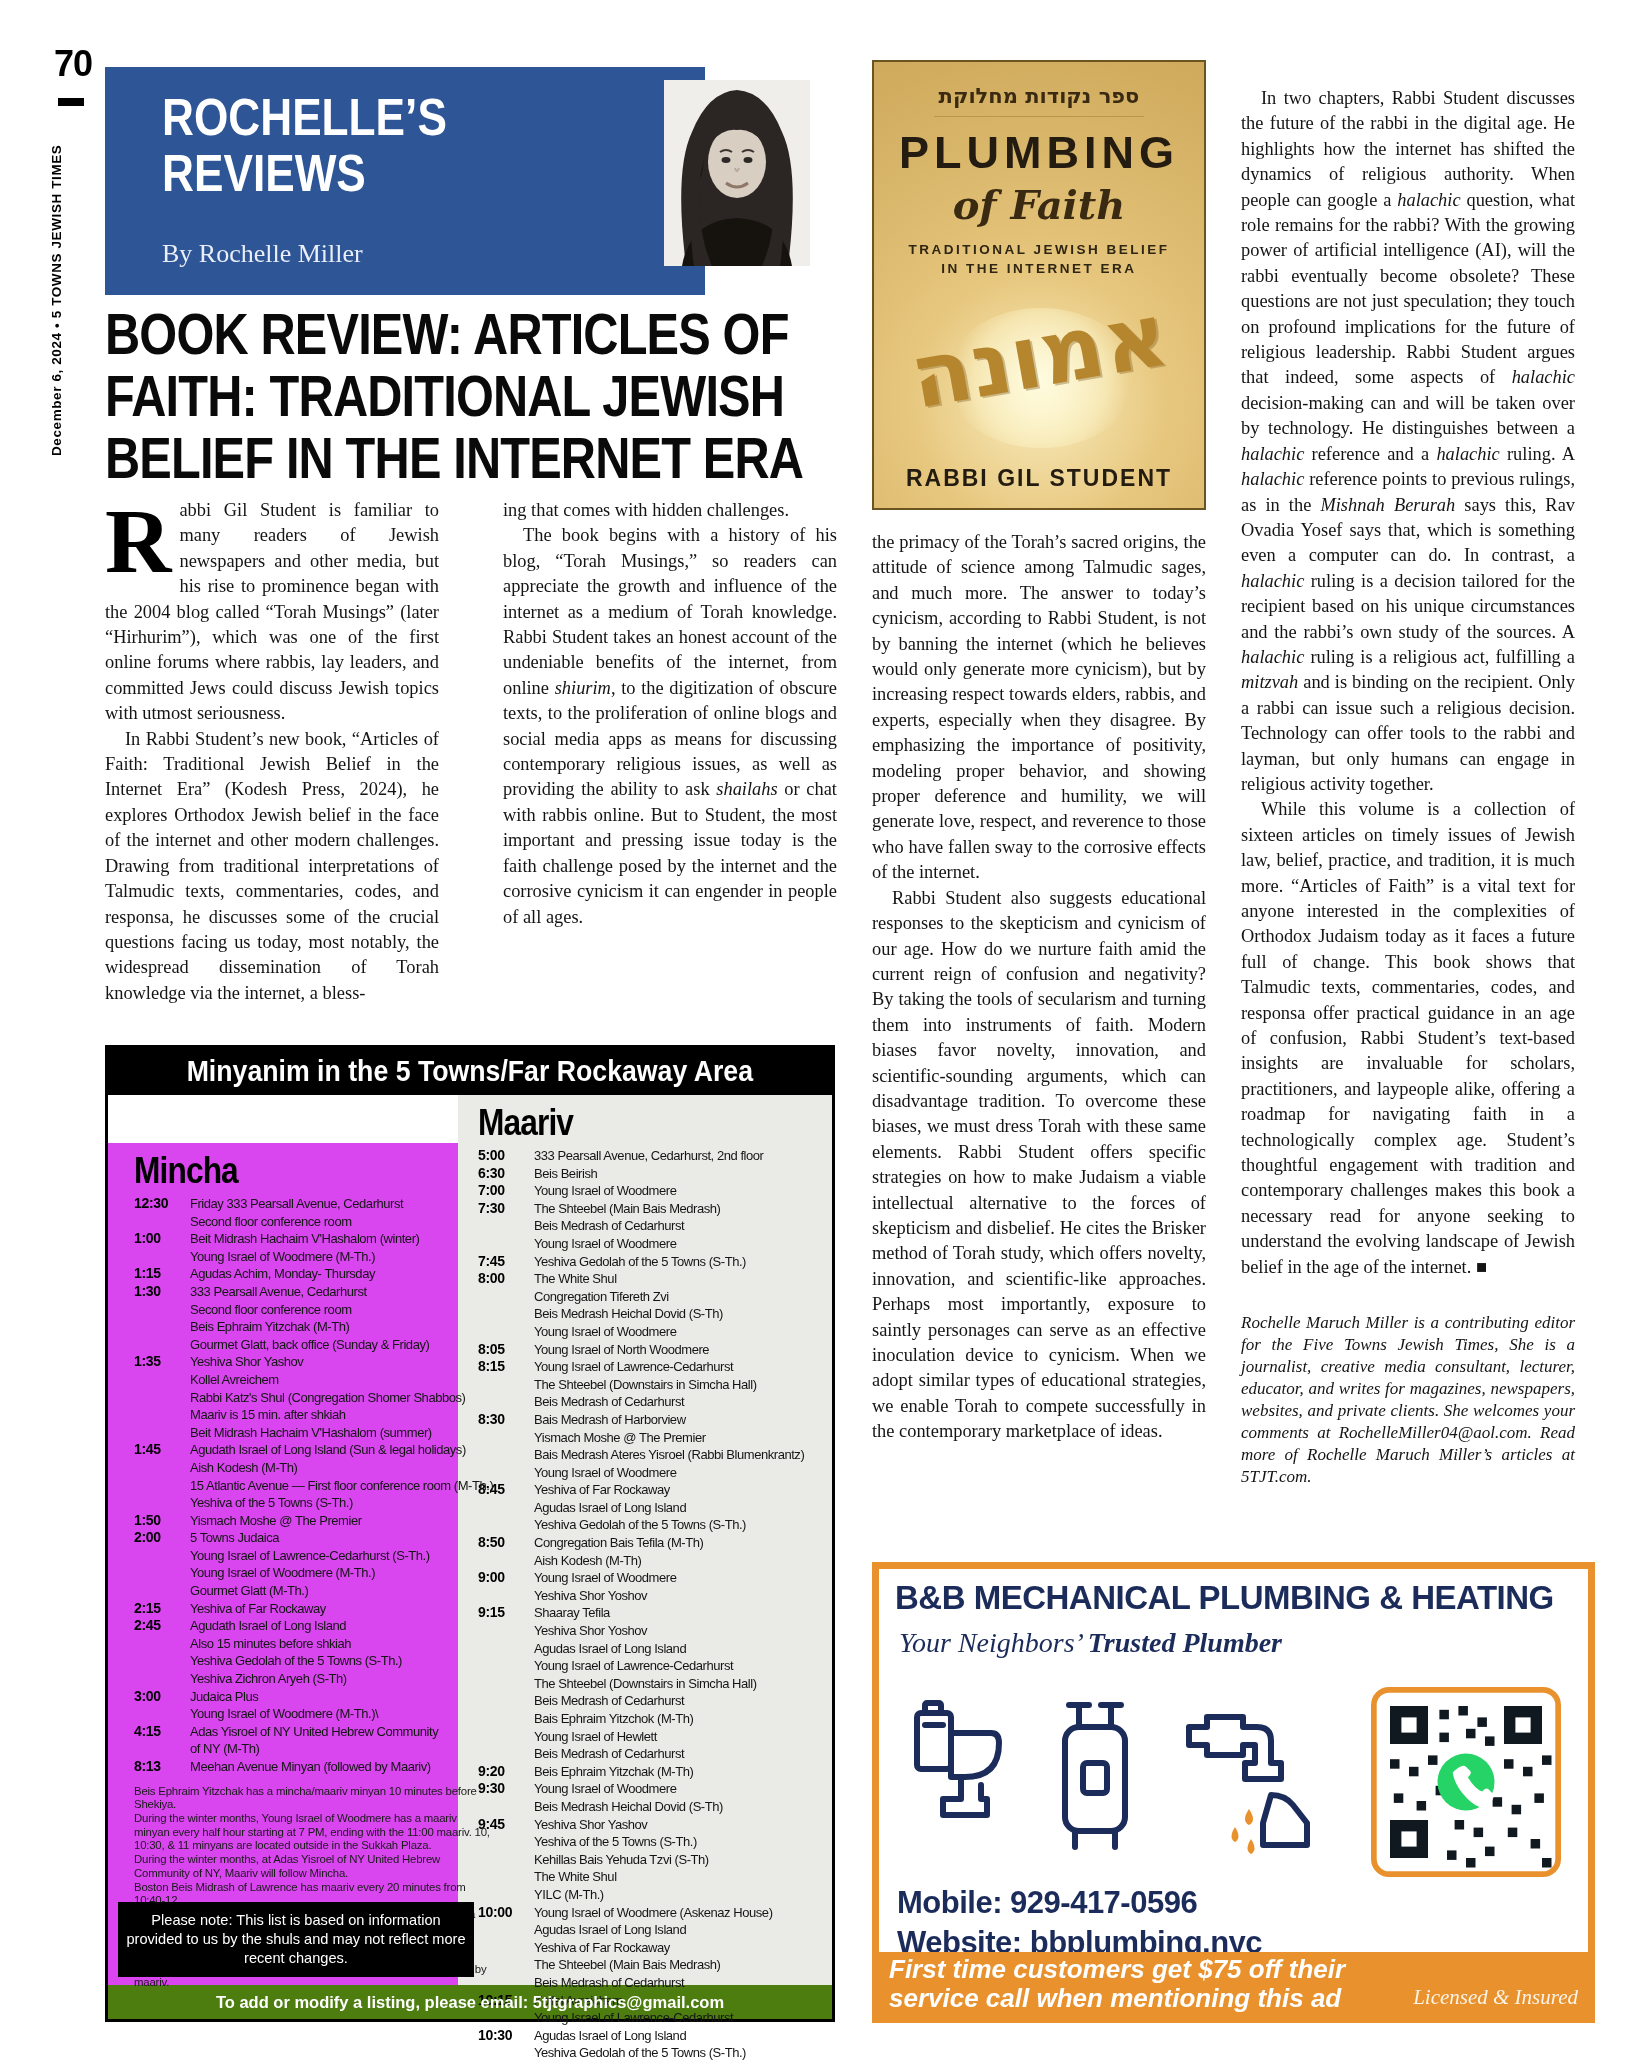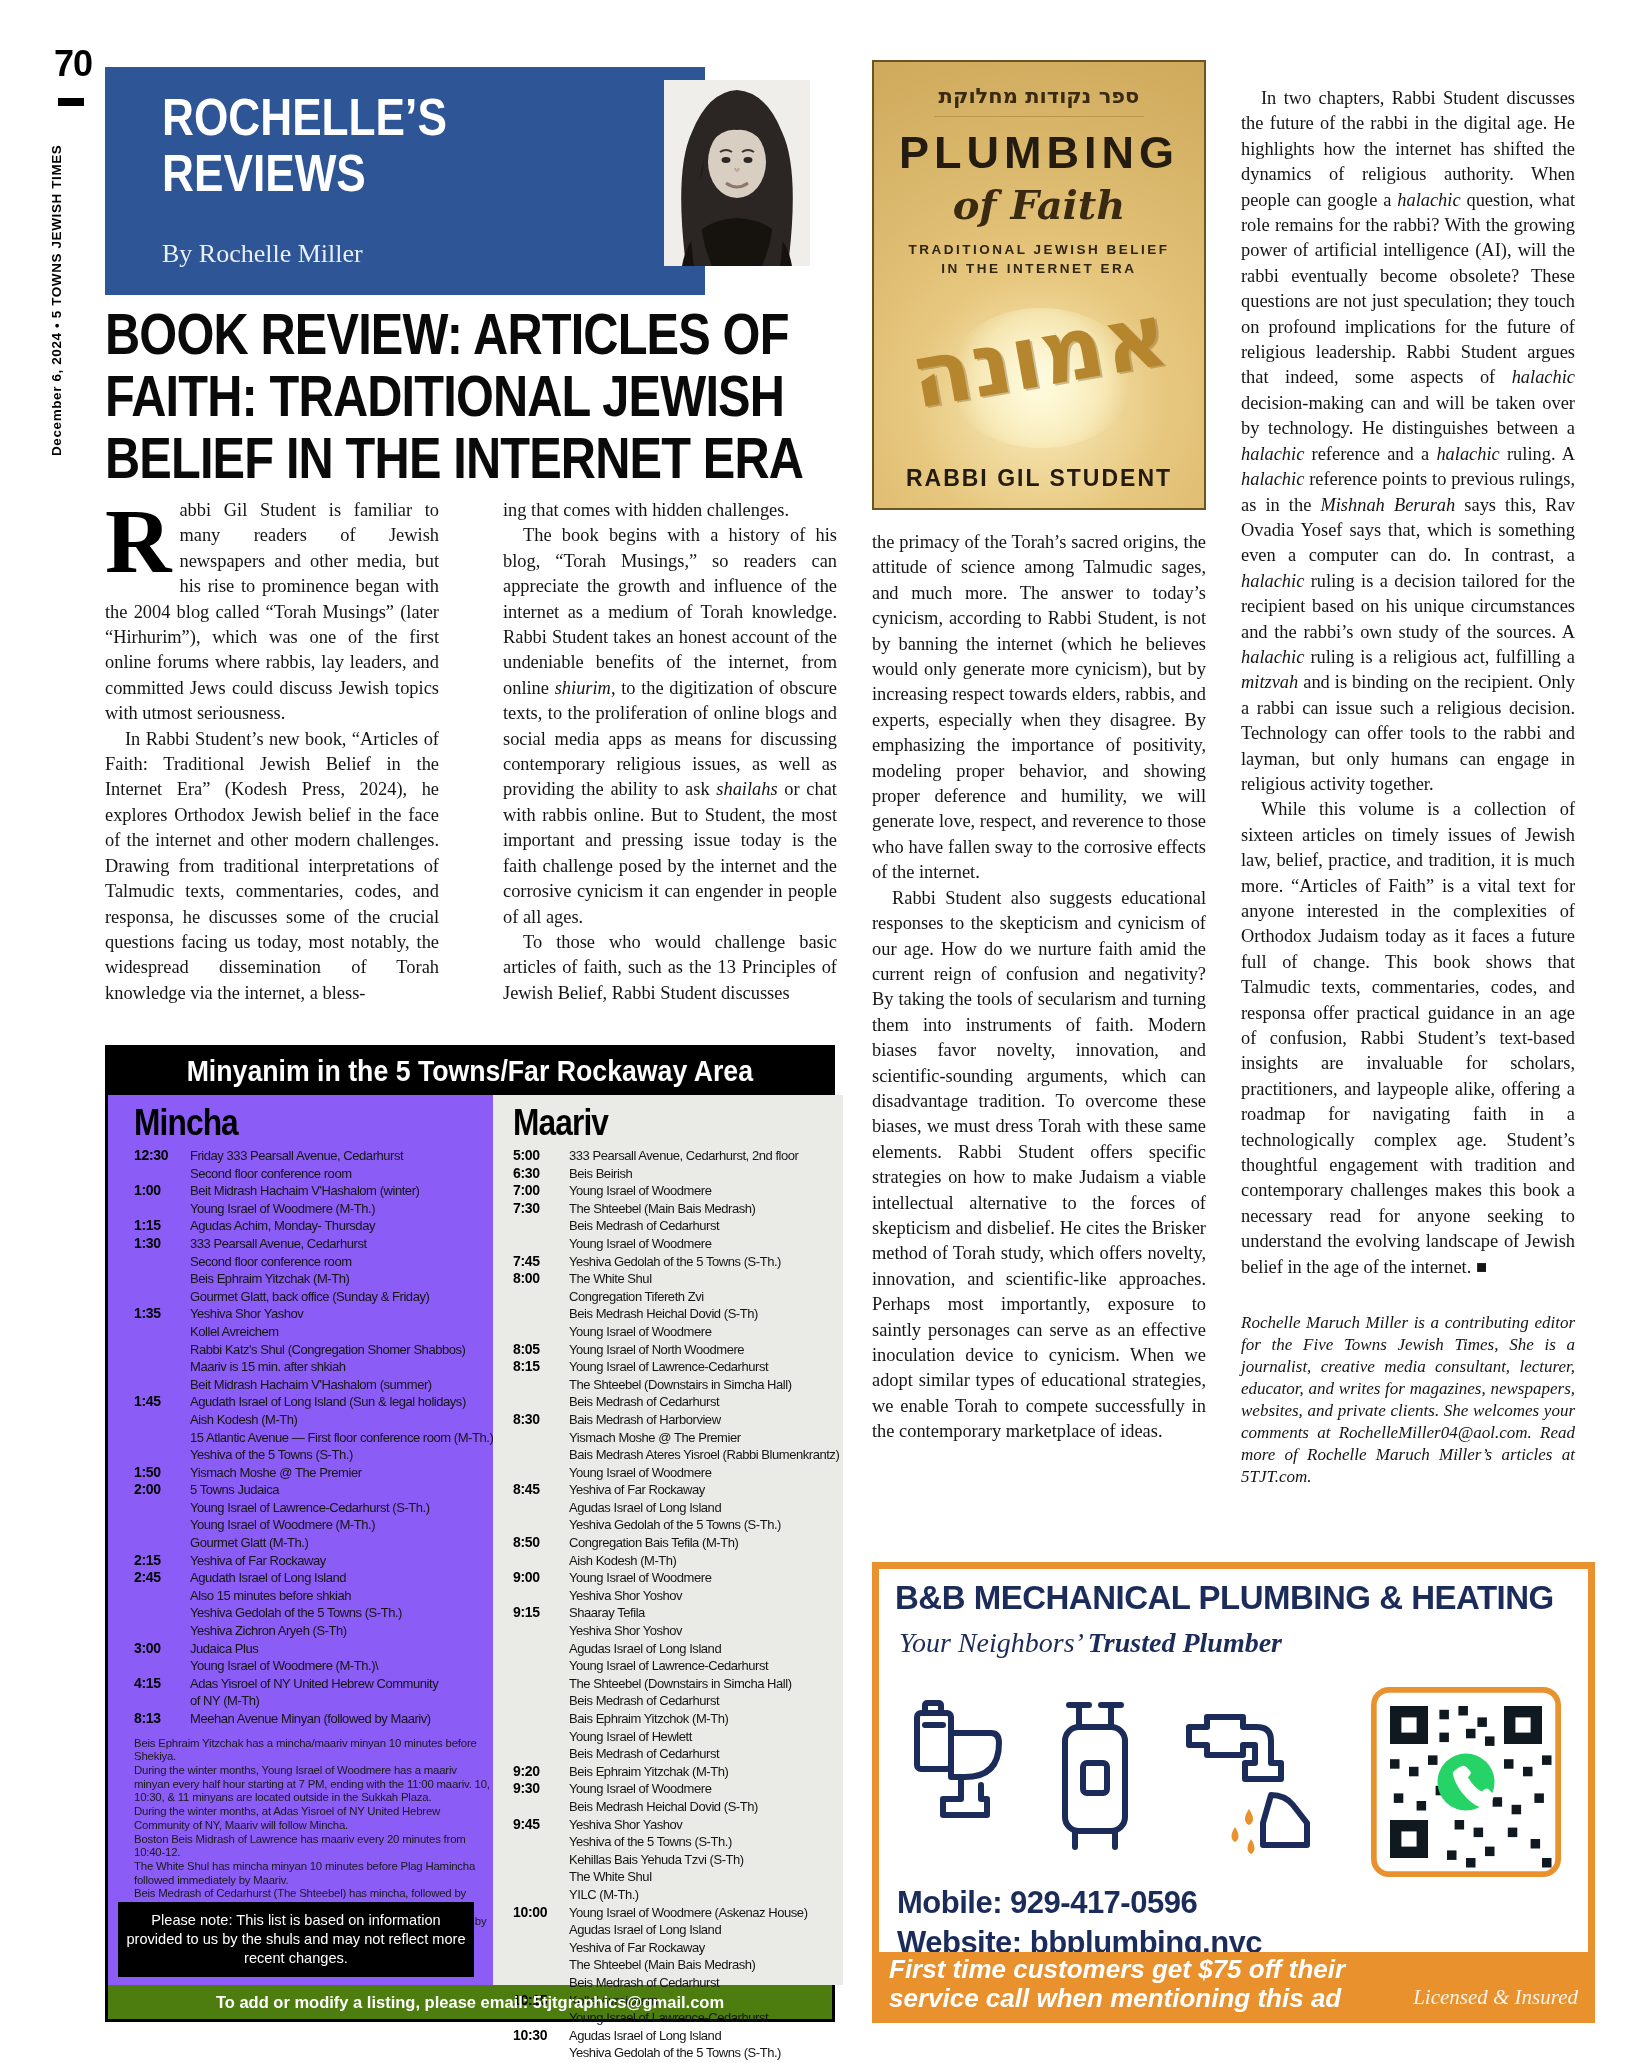--- a/index.html
+++ b/index.html
@@ -44,21 +44,21 @@
   .cover-glow{position:absolute;left:72px;top:22px;width:190px;height:140px;border-radius:50%;
         background:radial-gradient(circle,rgba(255,252,225,.95) 0%,rgba(255,250,210,.45) 55%,rgba(255,250,210,0) 75%);}
   .cover-heb-big{position:absolute;left:0;right:0;top:18px;transform:rotate(-10deg);
         font:700 88px "DejaVu Sans",sans-serif;color:#b5862e;direction:rtl;text-shadow:2px 2px 0 rgba(120,84,20,.35);}
   .cover-author{position:absolute;left:0;right:0;bottom:16px;font:800 23px "Liberation Sans",sans-serif;letter-spacing:2px;color:#241c10;}
   
   .mtable{position:absolute;left:105px;top:1045px;width:730px;height:977px;box-sizing:border-box;border:3px solid #000;background:#fff;}
   .mtable-head{height:47px;background:#000;color:#fff;display:flex;align-items:center;justify-content:center;}
   .mtable-head span{transform:scaleX(.92);font:800 29px "Liberation Sans",sans-serif;letter-spacing:0;}
   .mtable-body{display:flex;height:calc(100% - 47px - 34px);}
-  .mcol-left{width:385px;box-sizing:border-box;background:#8b5cf6;padding:8px 6px 0 26px;position:relative;}
+  .mcol-left{width:350px;box-sizing:border-box;background:#d946ef;padding:8px 6px 0 26px;position:relative;margin-top:48px;}
   .mcol-right{flex:1;box-sizing:border-box;background:#EAEAE7;padding:8px 4px 0 20px;}
   .mcol-header{font:800 36px/40px "Liberation Sans",sans-serif;letter-spacing:-1px;transform:scaleX(.88);transform-origin:left;color:#000;}
   .m-rows{margin-top:4px;}
   .m-row{display:flex;align-items:flex-start;}
   .m-time{flex:none;width:56px;font:700 14px/17.6px "Liberation Sans",sans-serif;letter-spacing:-.3px;color:#000;}
   .m-entries{flex:1;}
   .m-entry{font:400 13px/17.6px "Liberation Sans",sans-serif;letter-spacing:-.45px;color:#151515;white-space:nowrap;}
   .m-notes{margin-top:9px;width:356px;}
   .m-note{font:400 11.4px/13.7px "Liberation Sans",sans-serif;letter-spacing:-.2px;color:#1a1a1a;}
   .please-note{position:absolute;left:10px;bottom:8px;width:356px;box-sizing:border-box;background:#000;color:#fff;
@@ -137,21 +137,20 @@
     <div class="cover-author">RABBI GIL STUDENT</div>
   </div>
 
   <div class="bodycol" id="col1">
     <p><span class="dropcap">R</span><span>abbi Gil Student is familiar to many readers of Jewish newspapers and other media, but his rise to prominence began with the 2004 blog called “Torah Musings” (later “Hirhurim”), which was one of the first online forums where rabbis, lay leaders, and committed Jews could discuss Jewish topics with utmost seriousness.</span></p>
     <p class="ind">In Rabbi Student’s new book, “Articles of Faith: Traditional Jewish Belief in the Internet Era” (Kodesh Press, 2024), he explores Orthodox Jewish belief in the face of the internet and other modern challenges. Drawing from traditional interpretations of Talmudic texts, commentaries, codes, and responsa, he discusses some of the crucial questions facing us today, most notably, the widespread dissemination of Torah knowledge via the internet, a bless-</p>
   </div>
   <div class="bodycol" id="col2">
     <p>ing that comes with hidden challenges.</p>
     <p class="ind">The book begins with a history of his blog, “Torah Musings,” so readers can appreciate the growth and influence of the internet as a medium of Torah knowledge. Rabbi Student takes an honest account of the undeniable benefits of the internet, from online <i>shiurim</i>, to the digitization of obscure texts, to the proliferation of online blogs and social media apps as means for discussing contemporary religious issues, as well as providing the ability to ask <i>shailahs</i> or chat with rabbis online. But to Student, the most important and pressing issue today is the faith challenge posed by the internet and the corrosive cynicism it can engender in people of all ages.</p>
-    <p class="ind">To those who would challenge basic articles of faith, such as the 13 Principles of Jewish Belief, Rabbi Student discusses</p>
   </div>
   <div class="bodycol" id="col3">
     <p>the primacy of the Torah’s sacred origins, the attitude of science among Talmudic sages, and much more. The answer to today’s cynicism, according to Rabbi Student, is not by banning the internet (which he believes would only generate more cynicism), but by increasing respect towards elders, rabbis, and experts, especially when they disagree. By emphasizing the importance of positivity, modeling proper behavior, and showing proper deference and humility, we will generate love, respect, and reverence to those who have fallen sway to the corrosive effects of the internet.</p>
     <p class="ind">Rabbi Student also suggests educational responses to the skepticism and cynicism of our age. How do we nurture faith amid the current reign of confusion and negativity? By taking the tools of secularism and turning them into instruments of faith. Modern biases favor novelty, innovation, and scientific-sounding arguments, which can disadvantage tradition. To overcome these biases, we must dress Torah with these same elements. Rabbi Student offers specific strategies on how to make Judaism a viable intellectual alternative to the forces of skepticism and disbelief. He cites the Brisker method of Torah study, which offers novelty, innovation, and scientific-like approaches. Perhaps most importantly, exposure to saintly personages can serve as an effective inoculation device to cynicism. When we adopt similar types of educational strategies, we enable Torah to compete successfully in the contemporary marketplace of ideas.</p>
   </div>
   <div class="bodycol" id="col4">
     <p class="ind">In two chapters, Rabbi Student discusses the future of the rabbi in the digital age. He highlights how the internet has shifted the dynamics of religious authority. When people can google a <i>halachic</i> question, what role remains for the rabbi? With the growing power of artificial intelligence (AI), will the rabbi eventually become obsolete? These questions are not just speculation; they touch on profound implications for the future of religious leadership. Rabbi Student argues that indeed, some aspects of <i>halachic</i> decision-making can and will be taken over by technology. He distinguishes between a <i>halachic</i> reference and a <i>halachic</i> ruling. A <i>halachic</i> reference points to previous rulings, as in the <i>Mishnah Berurah</i> says this, Rav Ovadia Yosef says that, which is something even a computer can do. In contrast, a <i>halachic</i> ruling is a decision tailored for the recipient based on his unique circumstances and the rabbi’s own study of the sources. A <i>halachic</i> ruling is a religious act, fulfilling a <i>mitzvah</i> and is binding on the recipient. Only a rabbi can issue such a religious decision. Technology can offer tools to the rabbi and layman, but only humans can engage in religious activity together.</p>
     <p class="ind">While this volume is a collection of sixteen articles on timely issues of Jewish law, belief, practice, and tradition, it is much more. “Articles of Faith” is a vital text for anyone interested in the complexities of Orthodox Judaism today as it faces a future full of change. This book shows that Talmudic texts, commentaries, codes, and responsa offer practical guidance in an age of confusion, Rabbi Student’s text-based insights are invaluable for scholars, practitioners, and laypeople alike, offering a roadmap for navigating faith in a technologically complex age. Student’s thoughtful engagement with tradition and contemporary challenges makes this book a necessary read for anyone seeking to understand the evolving landscape of Jewish belief in the age of the internet. ■</p>
   </div>
   <div class="bodycol" id="bio">Rochelle Maruch Miller is a contributing editor for the Five Towns Jewish Times, She is a journalist, creative media consultant, lecturer, educator, and writes for magazines, newspapers, websites, and private clients. She welcomes your comments at RochelleMiller04@aol.com. Read more of Rochelle Maruch Miller’s articles at 5TJT.com.</div>

